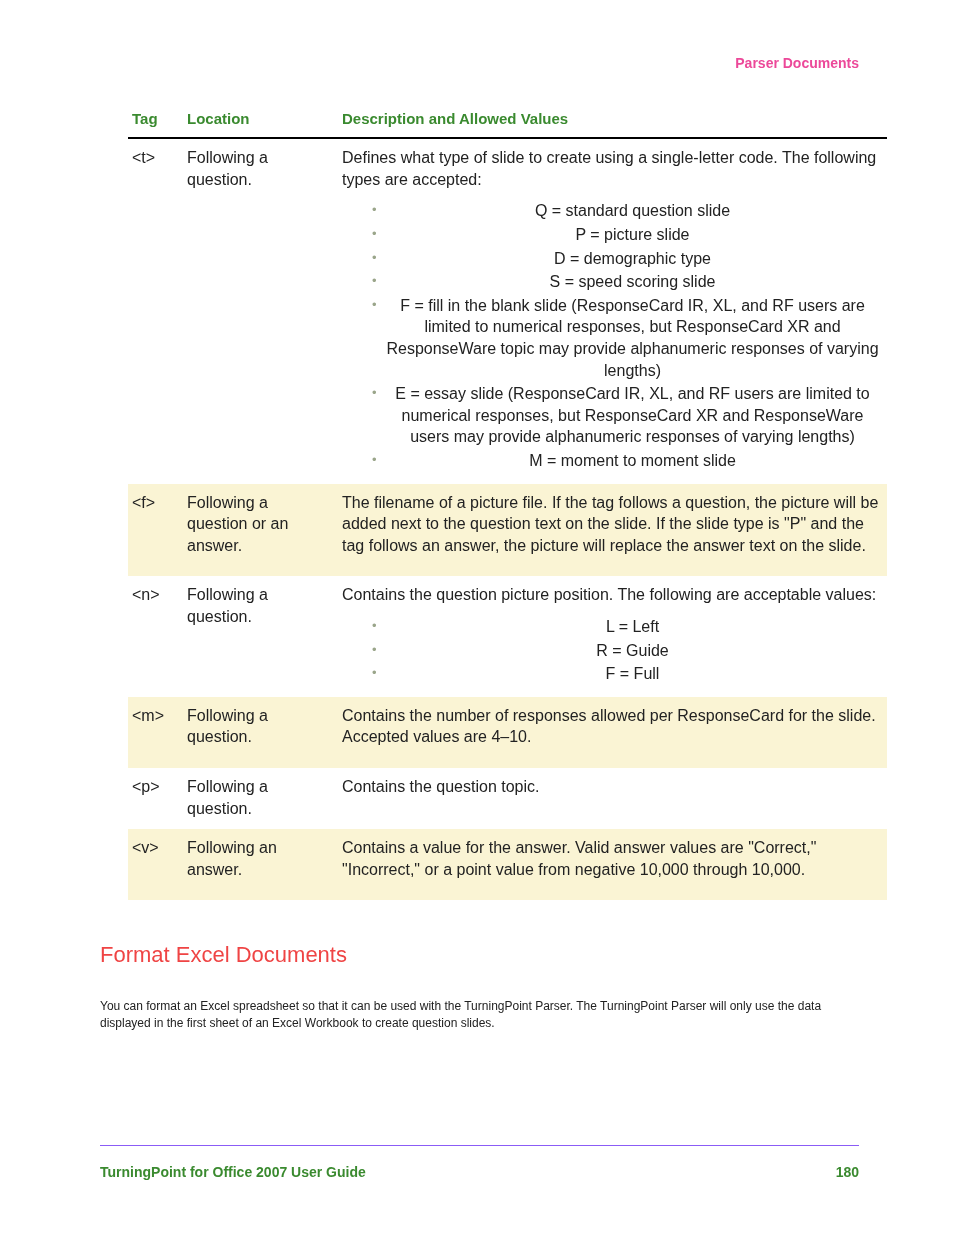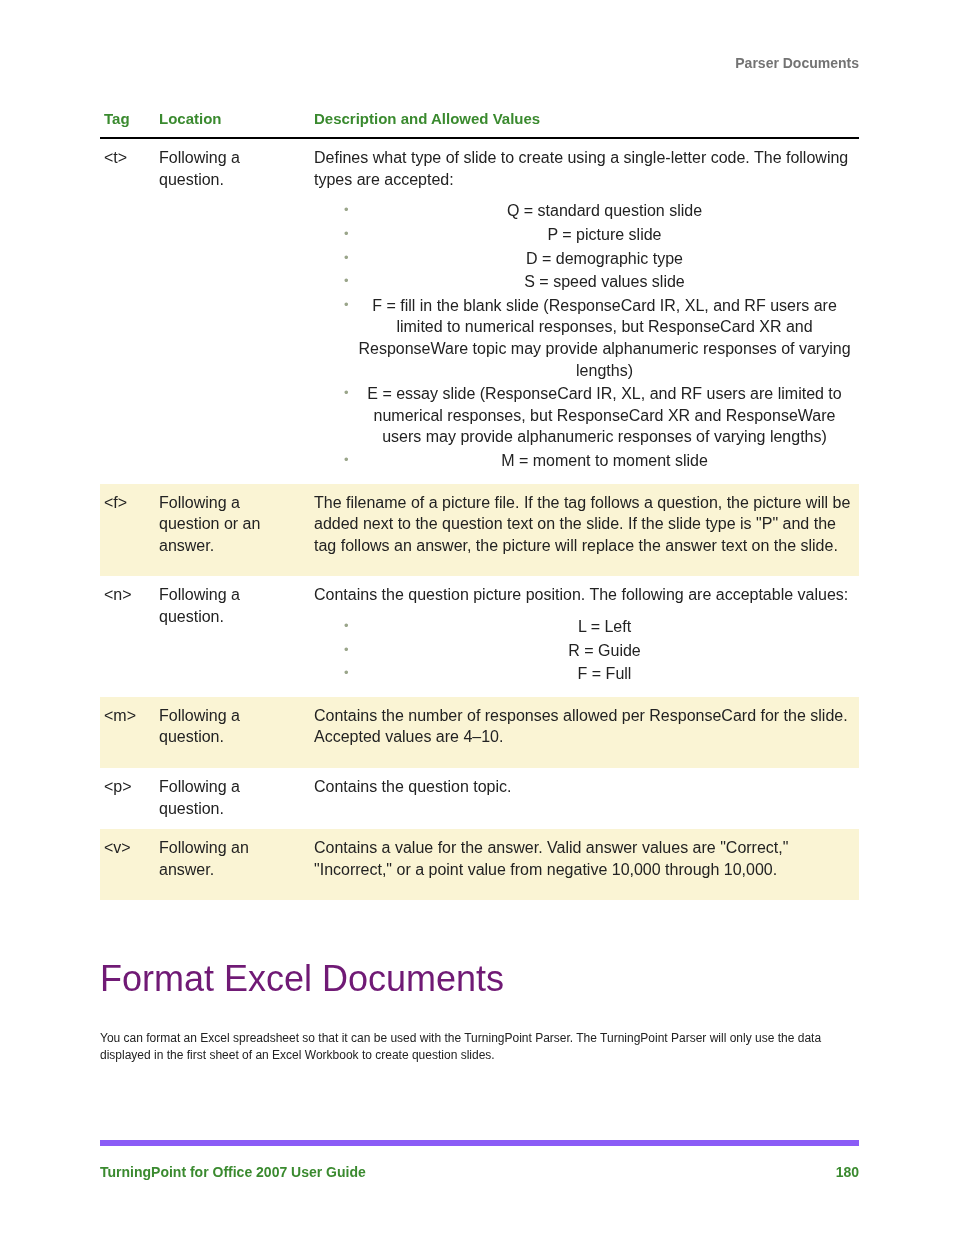--- a/index.html
+++ b/index.html
@@ -9,30 +9,31 @@
     height: 1235px;
     font-family: "Myriad Pro", "Segoe UI", "Helvetica Neue", Arial, sans-serif;
     color: #222;
     position: relative;
   }
   .page {
     padding: 55px 95px 0 100px;
   }
   .running-head {
     text-align: right;
-    color: #737373;
+    color: #ec4899;
     font-weight: 700;
     font-size: 14px;
     margin-bottom: 32px;
   }
   table.tags {
     width: 100%;
     border-collapse: collapse;
     font-size: 16px;
     line-height: 1.35;
+    margin-left: 28px;
   }
   table.tags thead th {
     text-align: left;
     color: #3a8a2f;
     font-weight: 700;
     font-size: 15px;
     padding: 6px 8px 8px 4px;
     border-bottom: 2px solid #000;
   }
   table.tags col.c-tag  { width: 55px; }
@@ -57,35 +58,35 @@
   ul.bullets li::before {
     content: "•";
     position: absolute;
     left: 0;
     top: 1px;
     font-size: 13px;
     color: #9aa58a;
   }
   h1.section {
     font-weight: 400;
-    font-size: 36px;
-    color: #701a75;
-    margin-top: 58px;
+    font-size: 22px;
+    color: #ef4444;
+    margin-top: 42px;
     margin-bottom: 30px;
   }
   p.body {
     font-size: 12px;
     line-height: 1.4;
   }
   .footer {
     position: absolute;
     left: 100px;
     right: 95px;
     bottom: 55px;
-    border-top: 6px solid #8b5cf6;
+    border-top: 1px solid #8b5cf6;
     padding-top: 18px;
     display: flex;
     justify-content: space-between;
     font-size: 14px;
     font-weight: 700;
     color: #3a8a2f;
   }
 </style>
 </head>
 <body>
@@ -109,21 +110,21 @@
     <tbody id="tags-body">
         <tr>
           <td>&lt;t&gt;</td>
           <td>Following a question.</td>
           <td>
             <div class="desc-intro">Defines what type of slide to create using a single-letter code. The following types are accepted:</div>
             <ul class="bullets">
               <li>Q = standard question slide</li>
               <li>P = picture slide</li>
               <li>D = demographic type</li>
-              <li>S = speed values slide</li>
+              <li>S = speed scoring slide</li>
               <li>F = fill in the blank slide (ResponseCard IR, XL, and RF users are limited to numerical responses, but ResponseCard XR and ResponseWare topic may provide alphanumeric responses of varying lengths)</li>
               <li>E = essay slide (ResponseCard IR, XL, and RF users are limited to numerical responses, but ResponseCard XR and ResponseWare users may provide alphanumeric responses of varying lengths)</li>
               <li>M = moment to moment slide</li>
             </ul>
           </td>
         </tr>
         <tr class="alt">
           <td>&lt;f&gt;</td>
           <td>Following a question or an answer.</td>
           <td>

